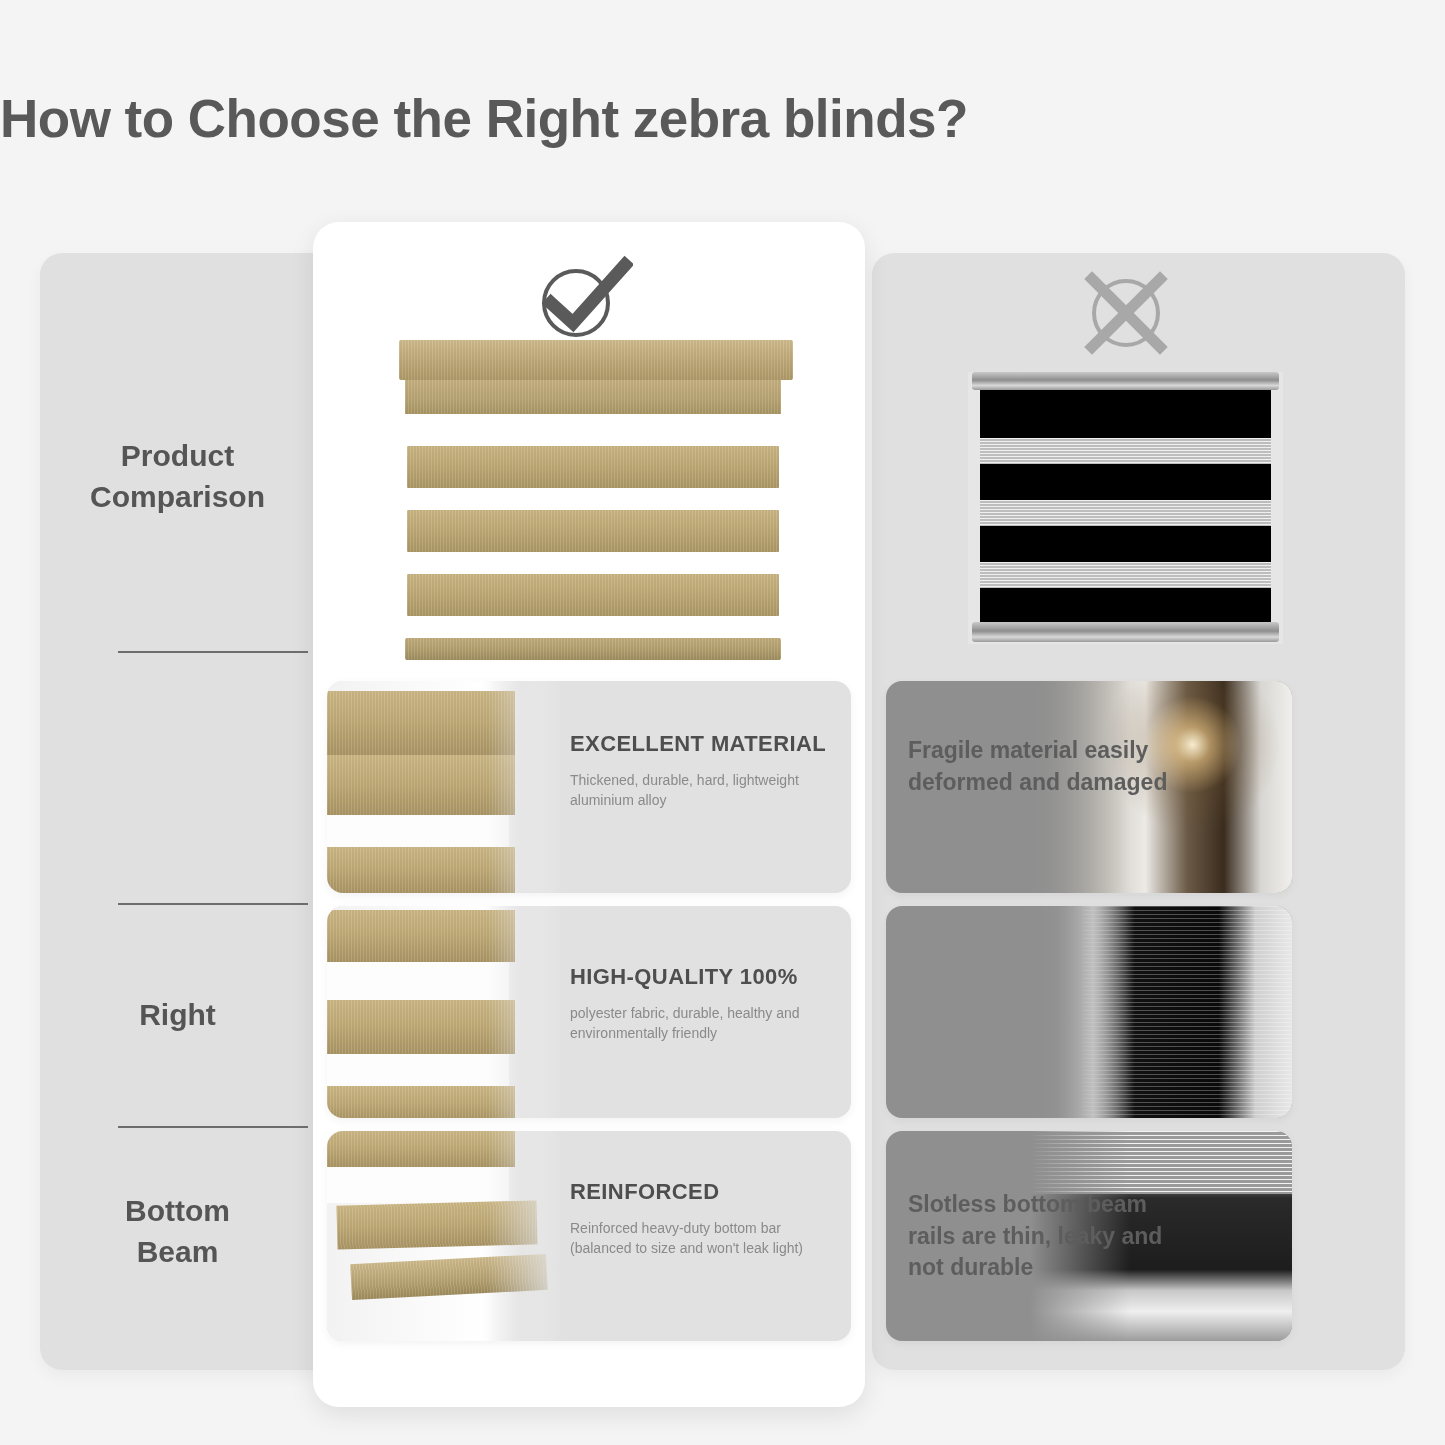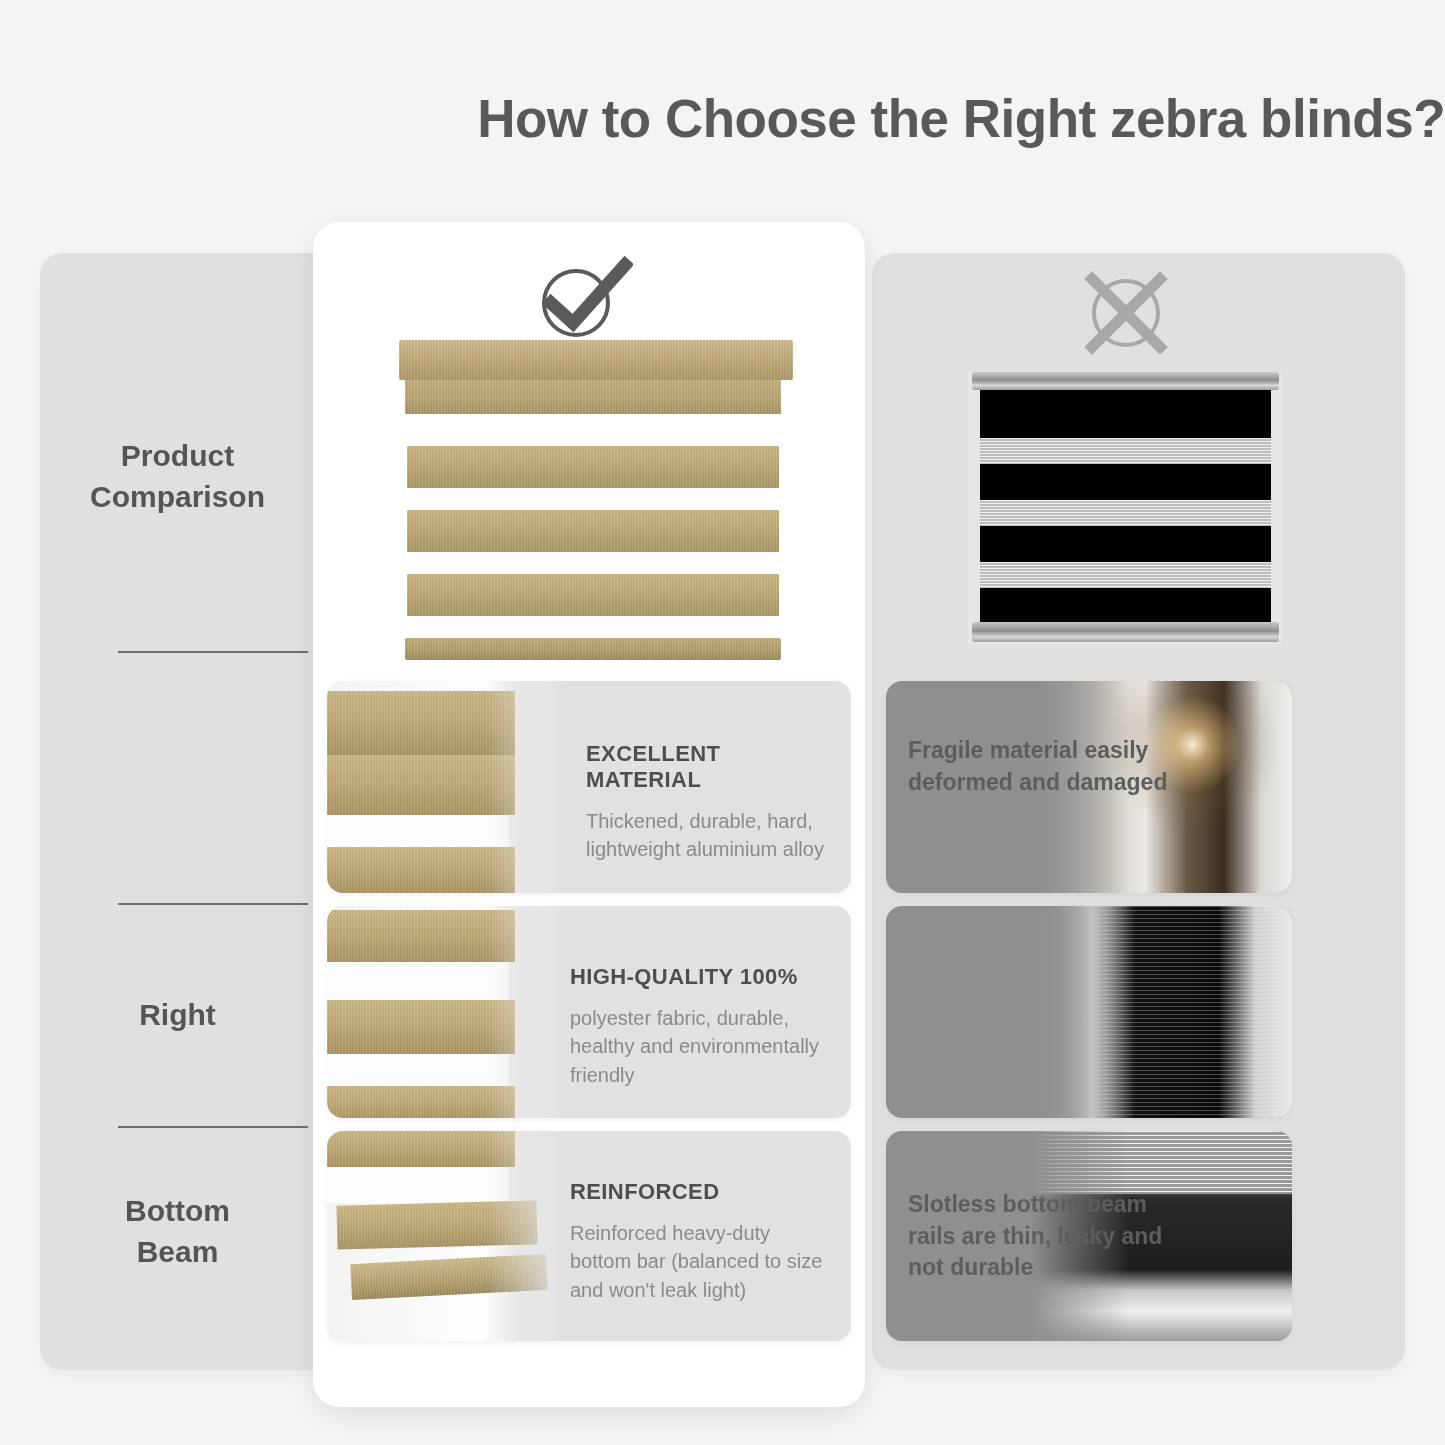--- a/index.html
+++ b/index.html
@@ -7,21 +7,21 @@
     width:1445px;height:1445px;
     background:#f4f4f4;
     font-family:"Liberation Sans", sans-serif;
     overflow:hidden;
     position:relative;
   }
 
   
   .page-title{
     position:absolute;top:88px;left:0;width:1445px;
-    text-align:right;
+    text-align:left;
     font-size:53px;font-weight:bold;
     color:#595959;
     letter-spacing:-0.5px;
   }
 
   
   .panel-left{
     position:absolute;left:40px;top:253px;
     width:556px;height:1117px;
     background:#e0e0e0;border-radius:22px;
@@ -114,21 +114,21 @@
   .card.r3{top:1131px;height:210px;}
 
   .card-text{position:absolute;z-index:5;}
   .card.good .card-text{left:243px;right:18px;}
   .card.bad  .card-text{left:22px;width:260px;}
 
   .feat-head{
     font-size:22px;font-weight:bold;color:#4e4e4e;
     letter-spacing:.4px;margin-bottom:14px;
   }
-  .feat-body{font-size:20px;color:#8a8a8a;line-height:1.42;}
+  .feat-body{font-size:14px;color:#8a8a8a;line-height:1.42;}
   .bad-text{
     font-size:23px;font-weight:bold;color:#5d5d5d;line-height:1.38;
   }
 
   
   .photo{position:absolute;top:0;bottom:0;}
   .photo.left{left:0;width:250px;}
   .photo.right{right:0;width:262px;}
   .fade-r{position:absolute;top:0;bottom:0;right:0;width:90px;}
   .fade-l{position:absolute;top:0;bottom:0;left:0;width:100px;}
@@ -233,21 +233,21 @@
       </div>
     <div class="zbar" style="top:74px;height:60px;">
         <div class="grain"></div>
       </div>
     <div class="zwhite" style="top:134px;height:32px;"></div>
     <div class="zbar" style="top:166px;height:46px;">
         <div class="grain"></div>
       </div>
     <div class="fade-r" style="background:linear-gradient(90deg,rgba(225,225,225,0) 0%,#e1e1e1 85%);"></div>
   </div>
-  <div class="card-text" style="top:60px;margin-left:16px;">
+  <div class="card-text" style="top:50px;">
     <div class="feat-head">EXCELLENT MATERIAL</div>
     <div class="feat-body">Thickened, durable, hard, lightweight aluminium alloy</div>
   </div>
 </div>
 
 <div class="card bad r1">
   <div class="photo right">
     <div class="bad-photo-1"></div>
     <div class="fade-l" style="background:linear-gradient(90deg,#8f8f8f 0%,rgba(143,143,143,0) 100%);"></div>
   </div>

